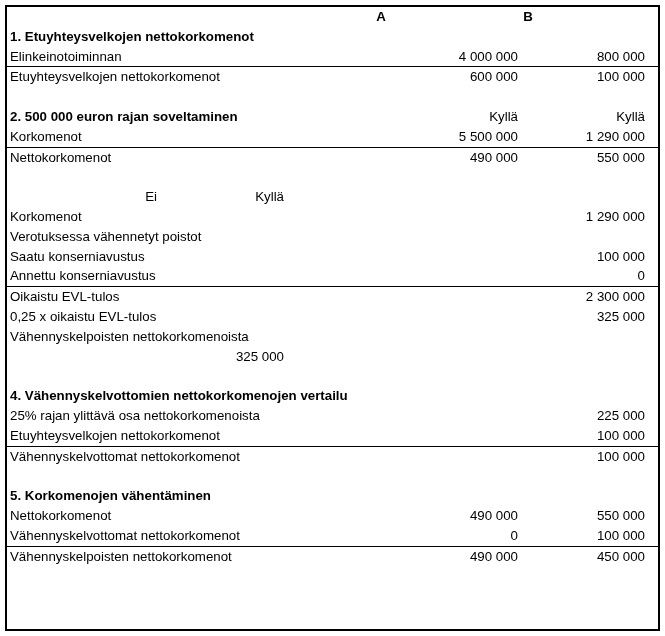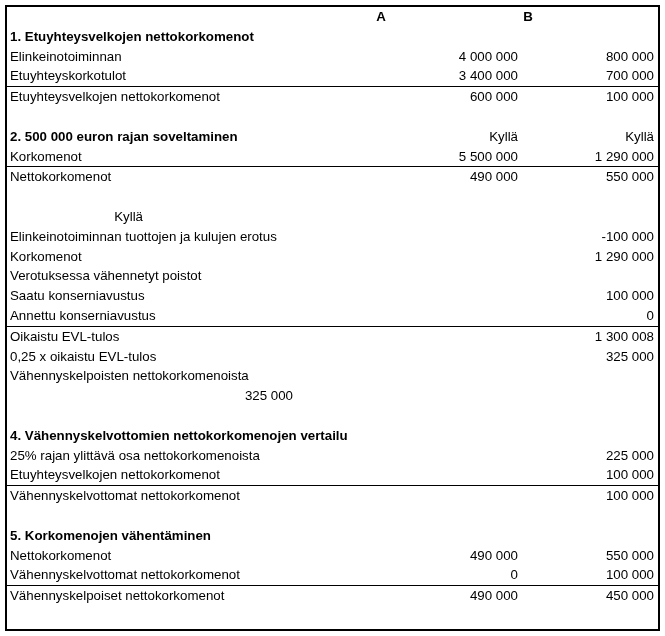--- a/index.html
+++ b/index.html
@@ -47,21 +47,21 @@
   }
   .cell-a {
     flex: 0 0 150px;
     width: 150px;
     text-align: right;
   }
   .cell-b {
     flex: 0 0 140px;
     width: 140px;
     text-align: right;
-    padding-right: 4px;
+    padding-right: 13px;
     box-sizing: border-box;
   }
   .header-row {
     position: relative;
   }
   .colhead {
     position: absolute;
     top: 0;
     width: 40px;
     text-align: center;
@@ -84,25 +84,20 @@
       <div class="row bold">
         <span class="cell cell-label">1. Etuyhteysvelkojen nettokorkomenot</span>
         <span class="cell cell-a"></span>
         <span class="cell cell-b"></span>
       </div>
       <div class="row">
         <span class="cell cell-label">Elinkeinotoiminnan</span>
         <span class="cell cell-a">4 000 000</span>
         <span class="cell cell-b">800 000</span>
       </div>
-      <div class="row">
-        <span class="cell cell-label">Etuyhteyskorkotulot</span>
-        <span class="cell cell-a">3 400 000</span>
-        <span class="cell cell-b">700 000</span>
-      </div>
       <div class="row sep">
         <span class="cell cell-label">Etuyhteysvelkojen nettokorkomenot</span>
         <span class="cell cell-a">600 000</span>
         <span class="cell cell-b">100 000</span>
       </div>
       <div class="row">
         <span class="cell cell-label"></span>
         <span class="cell cell-a"></span>
         <span class="cell cell-b"></span>
       </div>
@@ -120,28 +115,24 @@
         <span class="cell cell-label">Nettokorkomenot</span>
         <span class="cell cell-a">490 000</span>
         <span class="cell cell-b">550 000</span>
       </div>
       <div class="row">
         <span class="cell cell-label"></span>
         <span class="cell cell-a"></span>
         <span class="cell cell-b"></span>
       </div>
       <div class="row bold">
+        <span class="cell cell-a">Ei</span>
         <span class="cell cell-b">Kyllä</span>
       </div>
       <div class="row">
-        <span class="cell cell-label">Elinkeinotoiminnan tuottojen ja kulujen erotus</span>
-        <span class="cell cell-a"></span>
-        <span class="cell cell-b">-100 000</span>
-      </div>
-      <div class="row">
         <span class="cell cell-label">Korkomenot</span>
         <span class="cell cell-a"></span>
         <span class="cell cell-b">1 290 000</span>
       </div>
       <div class="row">
         <span class="cell cell-label">Verotuksessa vähennetyt poistot</span>
         <span class="cell cell-a"></span>
       </div>
       <div class="row">
         <span class="cell cell-label">Saatu konserniavustus</span>
@@ -149,21 +140,21 @@
         <span class="cell cell-b">100 000</span>
       </div>
       <div class="row">
         <span class="cell cell-label">Annettu konserniavustus</span>
         <span class="cell cell-a"></span>
         <span class="cell cell-b">0</span>
       </div>
       <div class="row sep">
         <span class="cell cell-label">Oikaistu EVL-tulos</span>
         <span class="cell cell-a"></span>
-        <span class="cell cell-b">1 300 008</span>
+        <span class="cell cell-b">2 300 000</span>
       </div>
       <div class="row">
         <span class="cell cell-label">0,25 x oikaistu EVL-tulos</span>
         <span class="cell cell-a"></span>
         <span class="cell cell-b">325 000</span>
       </div>
       <div class="row">
         <span class="cell cell-label">Vähennyskelpoisten nettokorkomenoista</span>
         <span class="cell cell-a"></span>
         <span class="cell cell-b"></span>
@@ -211,18 +202,18 @@
         <span class="cell cell-label">Nettokorkomenot</span>
         <span class="cell cell-a">490 000</span>
         <span class="cell cell-b">550 000</span>
       </div>
       <div class="row">
         <span class="cell cell-label">Vähennyskelvottomat nettokorkomenot</span>
         <span class="cell cell-a">0</span>
         <span class="cell cell-b">100 000</span>
       </div>
       <div class="row sep">
-        <span class="cell cell-label">Vähennyskelpoiset nettokorkomenot</span>
+        <span class="cell cell-label">Vähennyskelpoisten nettokorkomenot</span>
         <span class="cell cell-a">490 000</span>
         <span class="cell cell-b">450 000</span>
       </div>
     </div>
 </div>
 
 </body></html>

